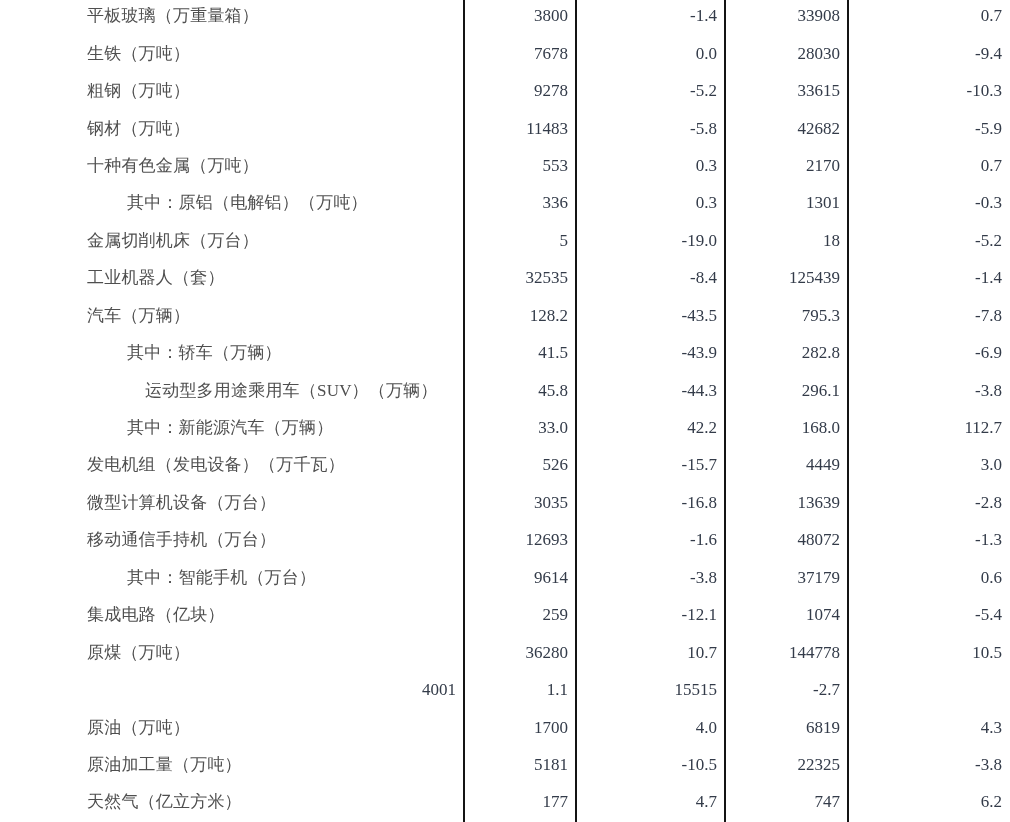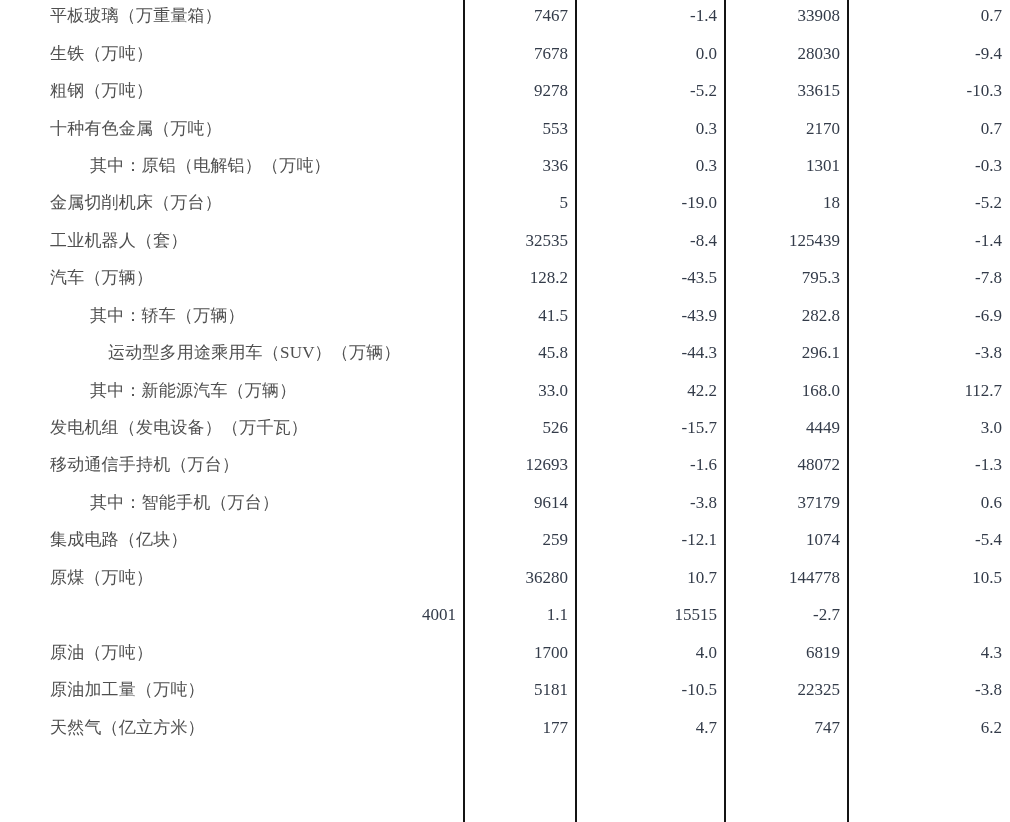--- a/index.html
+++ b/index.html
@@ -42,20 +42,21 @@
   .cell {
     font-size: 17px;
     line-height: 1;
     white-space: nowrap;
     overflow: hidden;
   }
   .cell.name {
     color: var(--text-color, #4f4f4f);
     padding-left: 50px;
     letter-spacing: 0.2px;
+    margin-left: 37px;
   }
   .row.indent-1 .cell.name { padding-left: 90px; }
   .row.indent-2 .cell.name { padding-left: 108px; }
   .cell.num {
     color: var(--num-color, #333b49);
     text-align: right;
     padding-right: 8px;
     font-size: 17px;
   }
   .cell.num.last { }
@@ -64,21 +65,21 @@
 <body>
 
 <div class="page">
   <div class="vline v1"></div>
   <div class="vline v2"></div>
   <div class="vline v3"></div>
   <div class="vline v4"></div>
   <div class="table" id="rows">
   <div class="row indent-0">
     <div class="cell name">平板玻璃（万重量箱）</div>
-    <div class="cell num">7467</div>
+    <div class="cell num">3800</div>
     <div class="cell num">-1.4</div>
     <div class="cell num">33908</div>
     <div class="cell num last">0.7</div>
   </div>
 
   <div class="row indent-0">
     <div class="cell name">生铁（万吨）</div>
     <div class="cell num">7678</div>
     <div class="cell num">0.0</div>
     <div class="cell num">28030</div>
@@ -86,20 +87,27 @@
   </div>
 
   <div class="row indent-0">
     <div class="cell name">粗钢（万吨）</div>
     <div class="cell num">9278</div>
     <div class="cell num">-5.2</div>
     <div class="cell num">33615</div>
     <div class="cell num last">-10.3</div>
   </div>
 
+  <div class="row indent-0">
+    <div class="cell name">钢材（万吨）</div>
+    <div class="cell num">11483</div>
+    <div class="cell num">-5.8</div>
+    <div class="cell num">42682</div>
+    <div class="cell num last">-5.9</div>
+  </div>
 
   <div class="row indent-0">
     <div class="cell name">十种有色金属（万吨）</div>
     <div class="cell num">553</div>
     <div class="cell num">0.3</div>
     <div class="cell num">2170</div>
     <div class="cell num last">0.7</div>
   </div>
 
   <div class="row indent-1">
@@ -159,20 +167,27 @@
   </div>
 
   <div class="row indent-0">
     <div class="cell name">发电机组（发电设备）（万千瓦）</div>
     <div class="cell num">526</div>
     <div class="cell num">-15.7</div>
     <div class="cell num">4449</div>
     <div class="cell num last">3.0</div>
   </div>
 
+  <div class="row indent-0">
+    <div class="cell name">微型计算机设备（万台）</div>
+    <div class="cell num">3035</div>
+    <div class="cell num">-16.8</div>
+    <div class="cell num">13639</div>
+    <div class="cell num last">-2.8</div>
+  </div>
 
   <div class="row indent-0">
     <div class="cell name">移动通信手持机（万台）</div>
     <div class="cell num">12693</div>
     <div class="cell num">-1.6</div>
     <div class="cell num">48072</div>
     <div class="cell num last">-1.3</div>
   </div>
 
   <div class="row indent-1">

